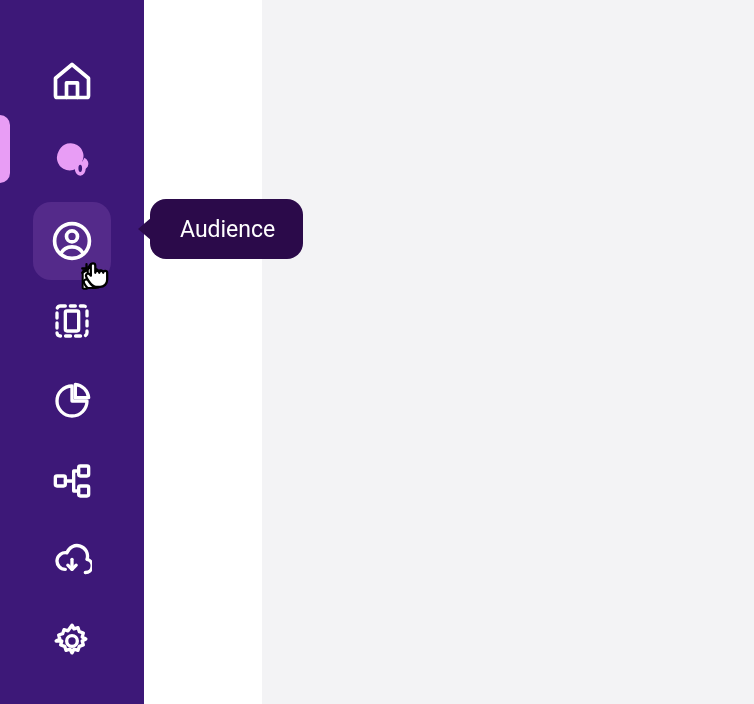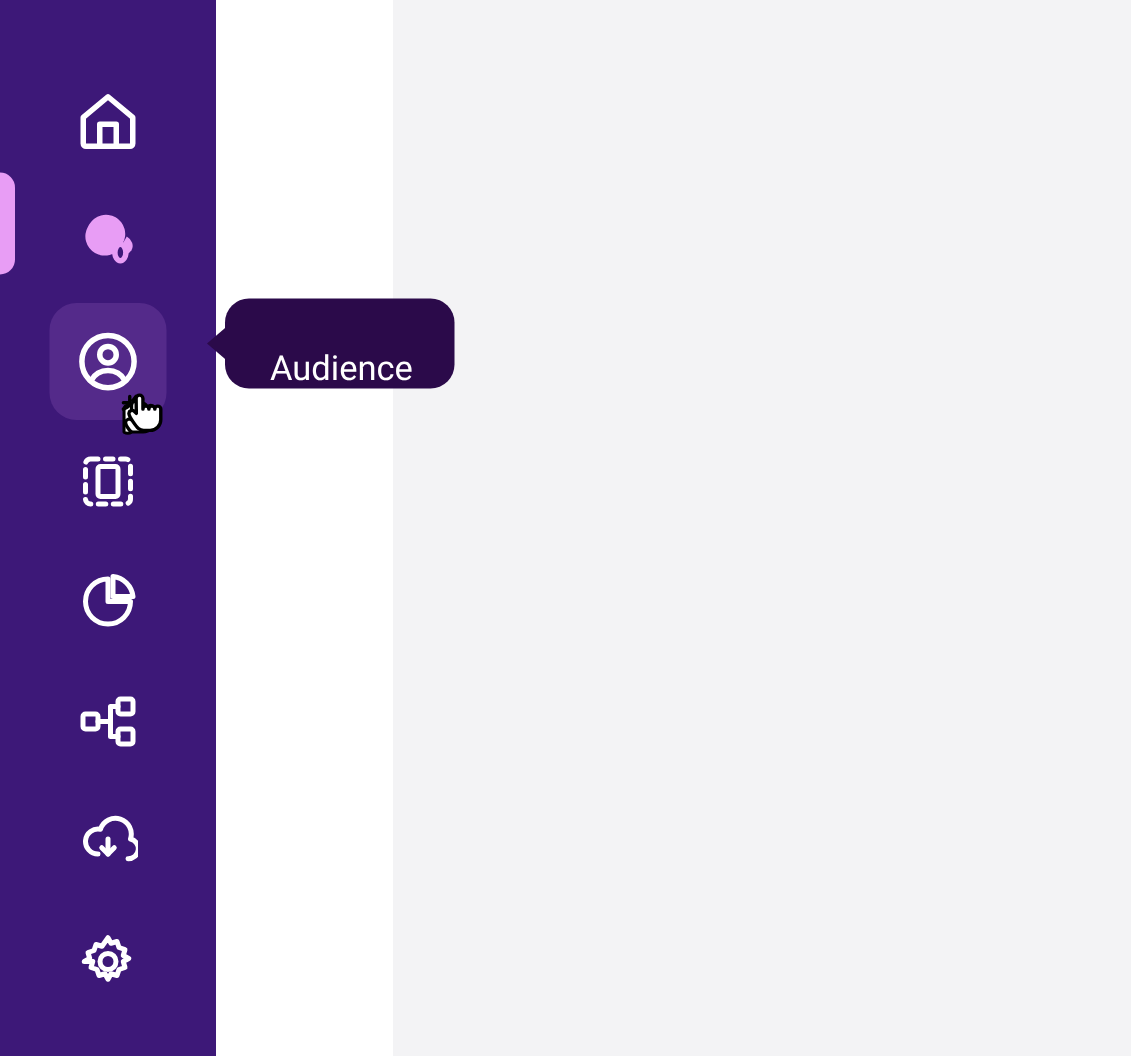--- a/index.html
+++ b/index.html
@@ -71,21 +71,21 @@
   .tooltip {
     position: absolute;
     left: 150px;
     top: 199px;
     height: 60px;
     background: #2b0a4a;
     color: #ffffff;
     border-radius: 16px;
     padding: 0 28px 0 30px;
     display: flex;
-    align-items: flex-end;
+    align-items: center;
     font-size: 23px;
     font-weight: 400;
     white-space: nowrap;
   }
   .tooltip::before {
     content: "";
     position: absolute;
     left: -12px;
     top: 50%;
     transform: translateY(-50%);

